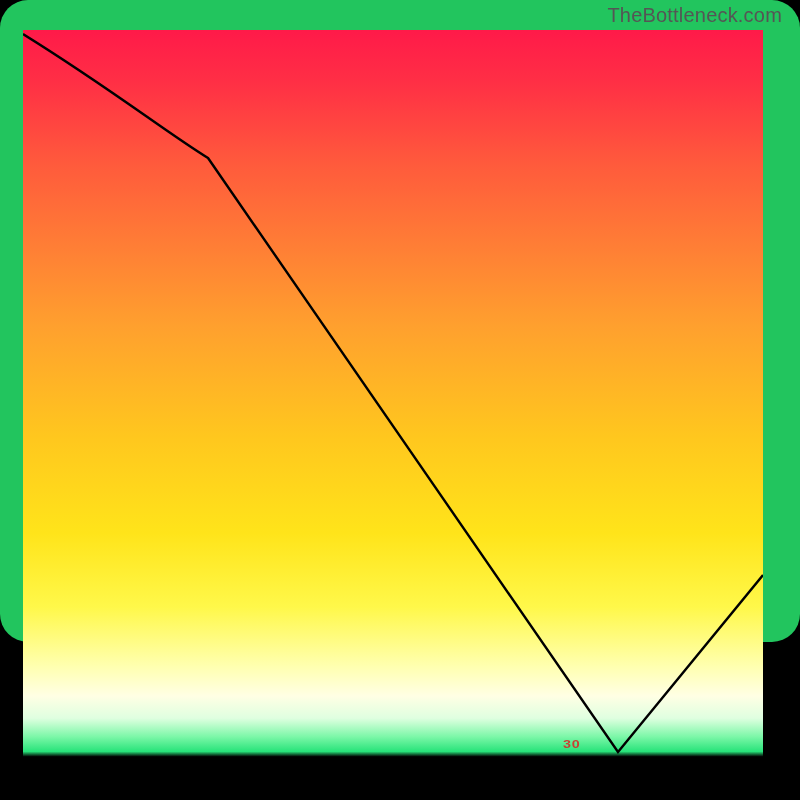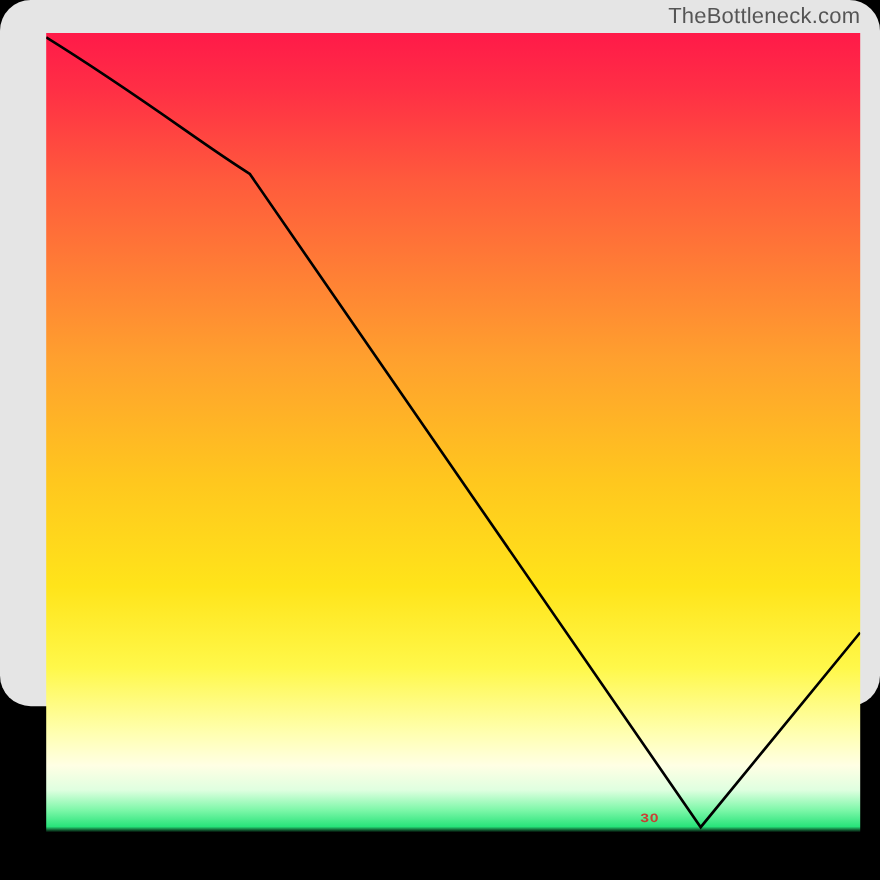--- a/index.html
+++ b/index.html
@@ -8,37 +8,37 @@
     width: 800px;
     height: 800px;
     background: #000;
     overflow: hidden;
     font-family: Arial, Helvetica, sans-serif;
   }
   .stage {
     position: relative;
     width: 800px;
     height: 642px;
-    background: #e5e5e5;
+    background: #22c55e;
     border-radius: 28px;
   }
   .watermark {
     position: absolute;
     top: 4px;
     right: 18px;
     color: #555;
     font-size: 20px;
     font-weight: 500;
     letter-spacing: 0.2px;
     user-select: none;
   }
   .plot {
     position: absolute;
     top: 30px;
-    left: 42px;
+    left: 23px;
     width: 740px;
     height: 740px;
     
     background:
       linear-gradient(
         to bottom,
         #ff1a49 0%,
         #ff2f45 7%,
         #ff5a3c 18%,
         #ff7a36 28%,

